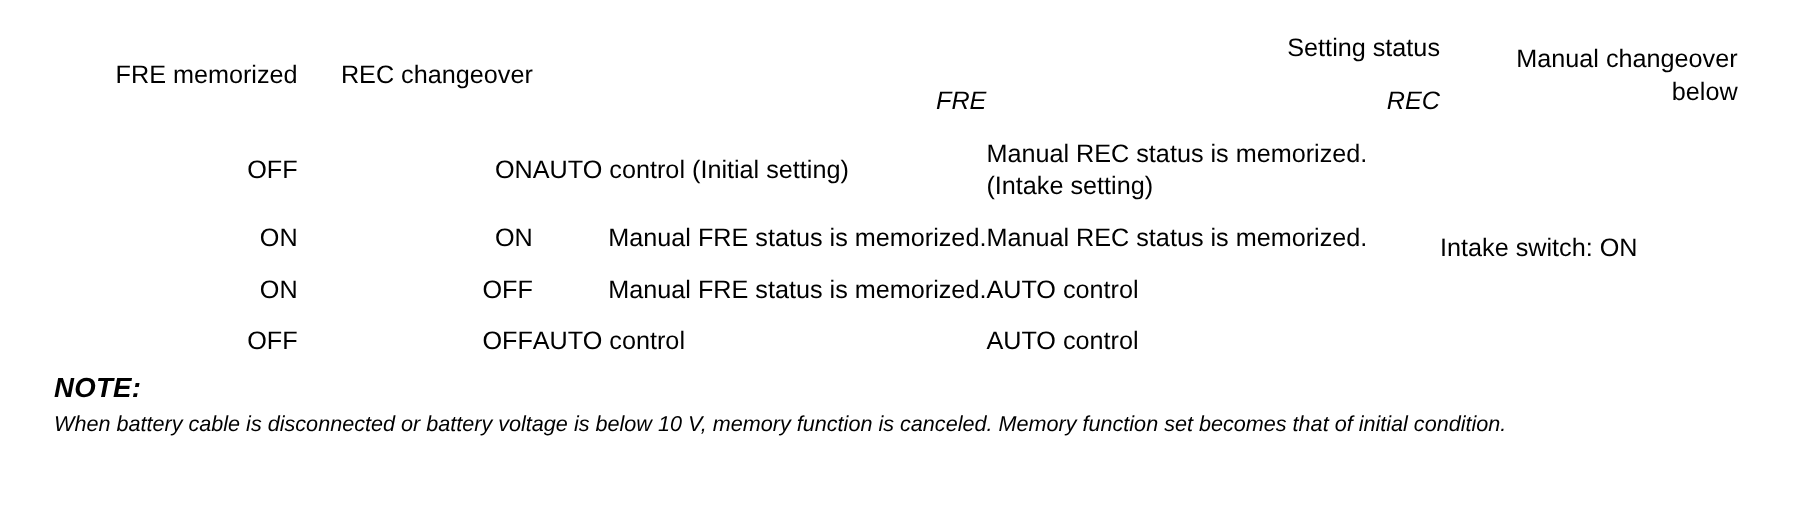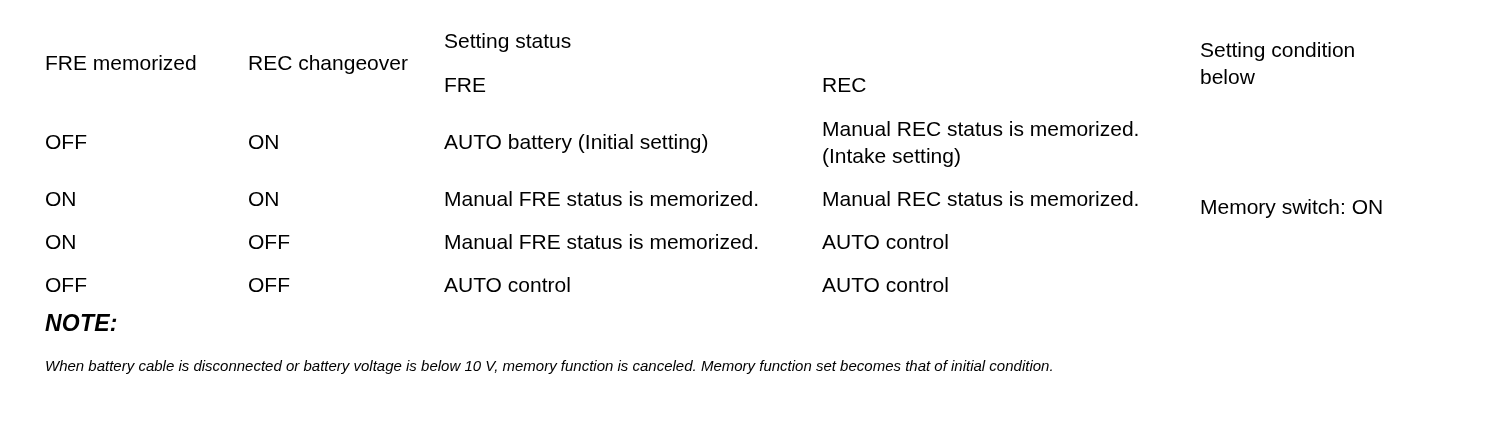--- a/index.html
+++ b/index.html
@@ -49,61 +49,61 @@
   
   .vr-r { border-right: 2px solid #000; }
 
   
   .hr-b { border-bottom: 2px solid #000; }
 
   
   .thick-top { border-top: 5px solid #000; }
   .thick-bottom { border-bottom: 5px solid #000; }
 
-  .c-center { text-align: left; }
+  .c-center { text-align: right; }
   .c-left   { text-align: left; padding-left: 10px; }
 
   .pad-cell { padding: 5px 8px; }
 
   
   col.c1 { width: 203px; }
   col.c2 { width: 196px; }
   col.c3 { width: 378px; }
   col.c4 { width: 378px; }
   col.c5 { width: 248px; }
 
   .h-indicator { height: 87px; }
   .h-group     { height: 43px; }
-  .h-sub       { height: 44px; }
+  .h-sub       { height: 44px; font-style: italic; }
   .h-row-tall  { height: 71px; }
   .h-row       { height: 43px; }
 
   .two-line { line-height: 1.28; }
 
   
   .note-block {
     position: absolute;
     left: 45px;
     top: 310px;
     width: 1420px;
     font-style: italic;
   }
   .note-title {
     font-size: 23px;
     font-weight: bold;
     line-height: 1.2;
     letter-spacing: 0.2px;
   }
   .note-body {
-    font-size: 15px;
+    font-size: 18px;
     line-height: 1.28;
     text-align: justify;
     text-align-last: left;
     width: 1412px;
-    margin-top: 18px;
+    margin-top: 4px;
   }
 </style>
 </head>
 <body>
 
 <div id="page">
 
   <div class="table-wrap">
     <table class="spec">
       <colgroup>
@@ -112,40 +112,40 @@
           <col class="c3">
           <col class="c4">
           <col class="c5">
       </colgroup>
       <thead>
         <tr>
           <th class="thick-top hr-b vr-r c-center h-indicator" rowspan="2">FRE memorized</th>
           <th class="thick-top hr-b vr-r c-center h-indicator" rowspan="2">REC changeover</th>
           <th class="thick-top hr-b vr-r c-center h-group" colspan="2">Setting status</th>
           <th class="thick-top hr-b c-center h-indicator two-line" rowspan="2">
-            <span>Setting condition</span><br>
+            <span>Manual changeover</span><br>
             <span>below</span>
           </th>
         </tr>
         <tr>
           <th class="hr-b vr-r c-center h-sub">FRE</th>
           <th class="hr-b vr-r c-center h-sub">REC</th>
         </tr>
       </thead>
       <tbody>
 
         <tr>
           <td class="hr-b vr-r c-center h-row-tall">OFF</td>
           <td class="hr-b vr-r c-center h-row-tall">ON</td>
-          <td class="hr-b vr-r c-left h-row-tall pad-cell">AUTO battery (Initial setting)</td>
+          <td class="hr-b vr-r c-left h-row-tall pad-cell">AUTO control (Initial setting)</td>
           <td class="hr-b vr-r c-left h-row-tall pad-cell two-line">
             <span>Manual REC status is memorized.</span><br>
             <span>(Intake setting)</span>
           </td>
-          <td class="c-left pad-cell" rowspan="4">Memory switch: ON</td>
+          <td class="c-left pad-cell" rowspan="4">Intake switch: ON</td>
         </tr>
 
         <tr>
           <td class="hr-b vr-r c-center h-row">ON</td>
           <td class="hr-b vr-r c-center h-row">ON</td>
           <td class="hr-b vr-r c-center h-row">Manual FRE status is memorized.</td>
           <td class="hr-b vr-r c-left h-row pad-cell">Manual REC status is memorized.</td>
         </tr>
 
         <tr>

